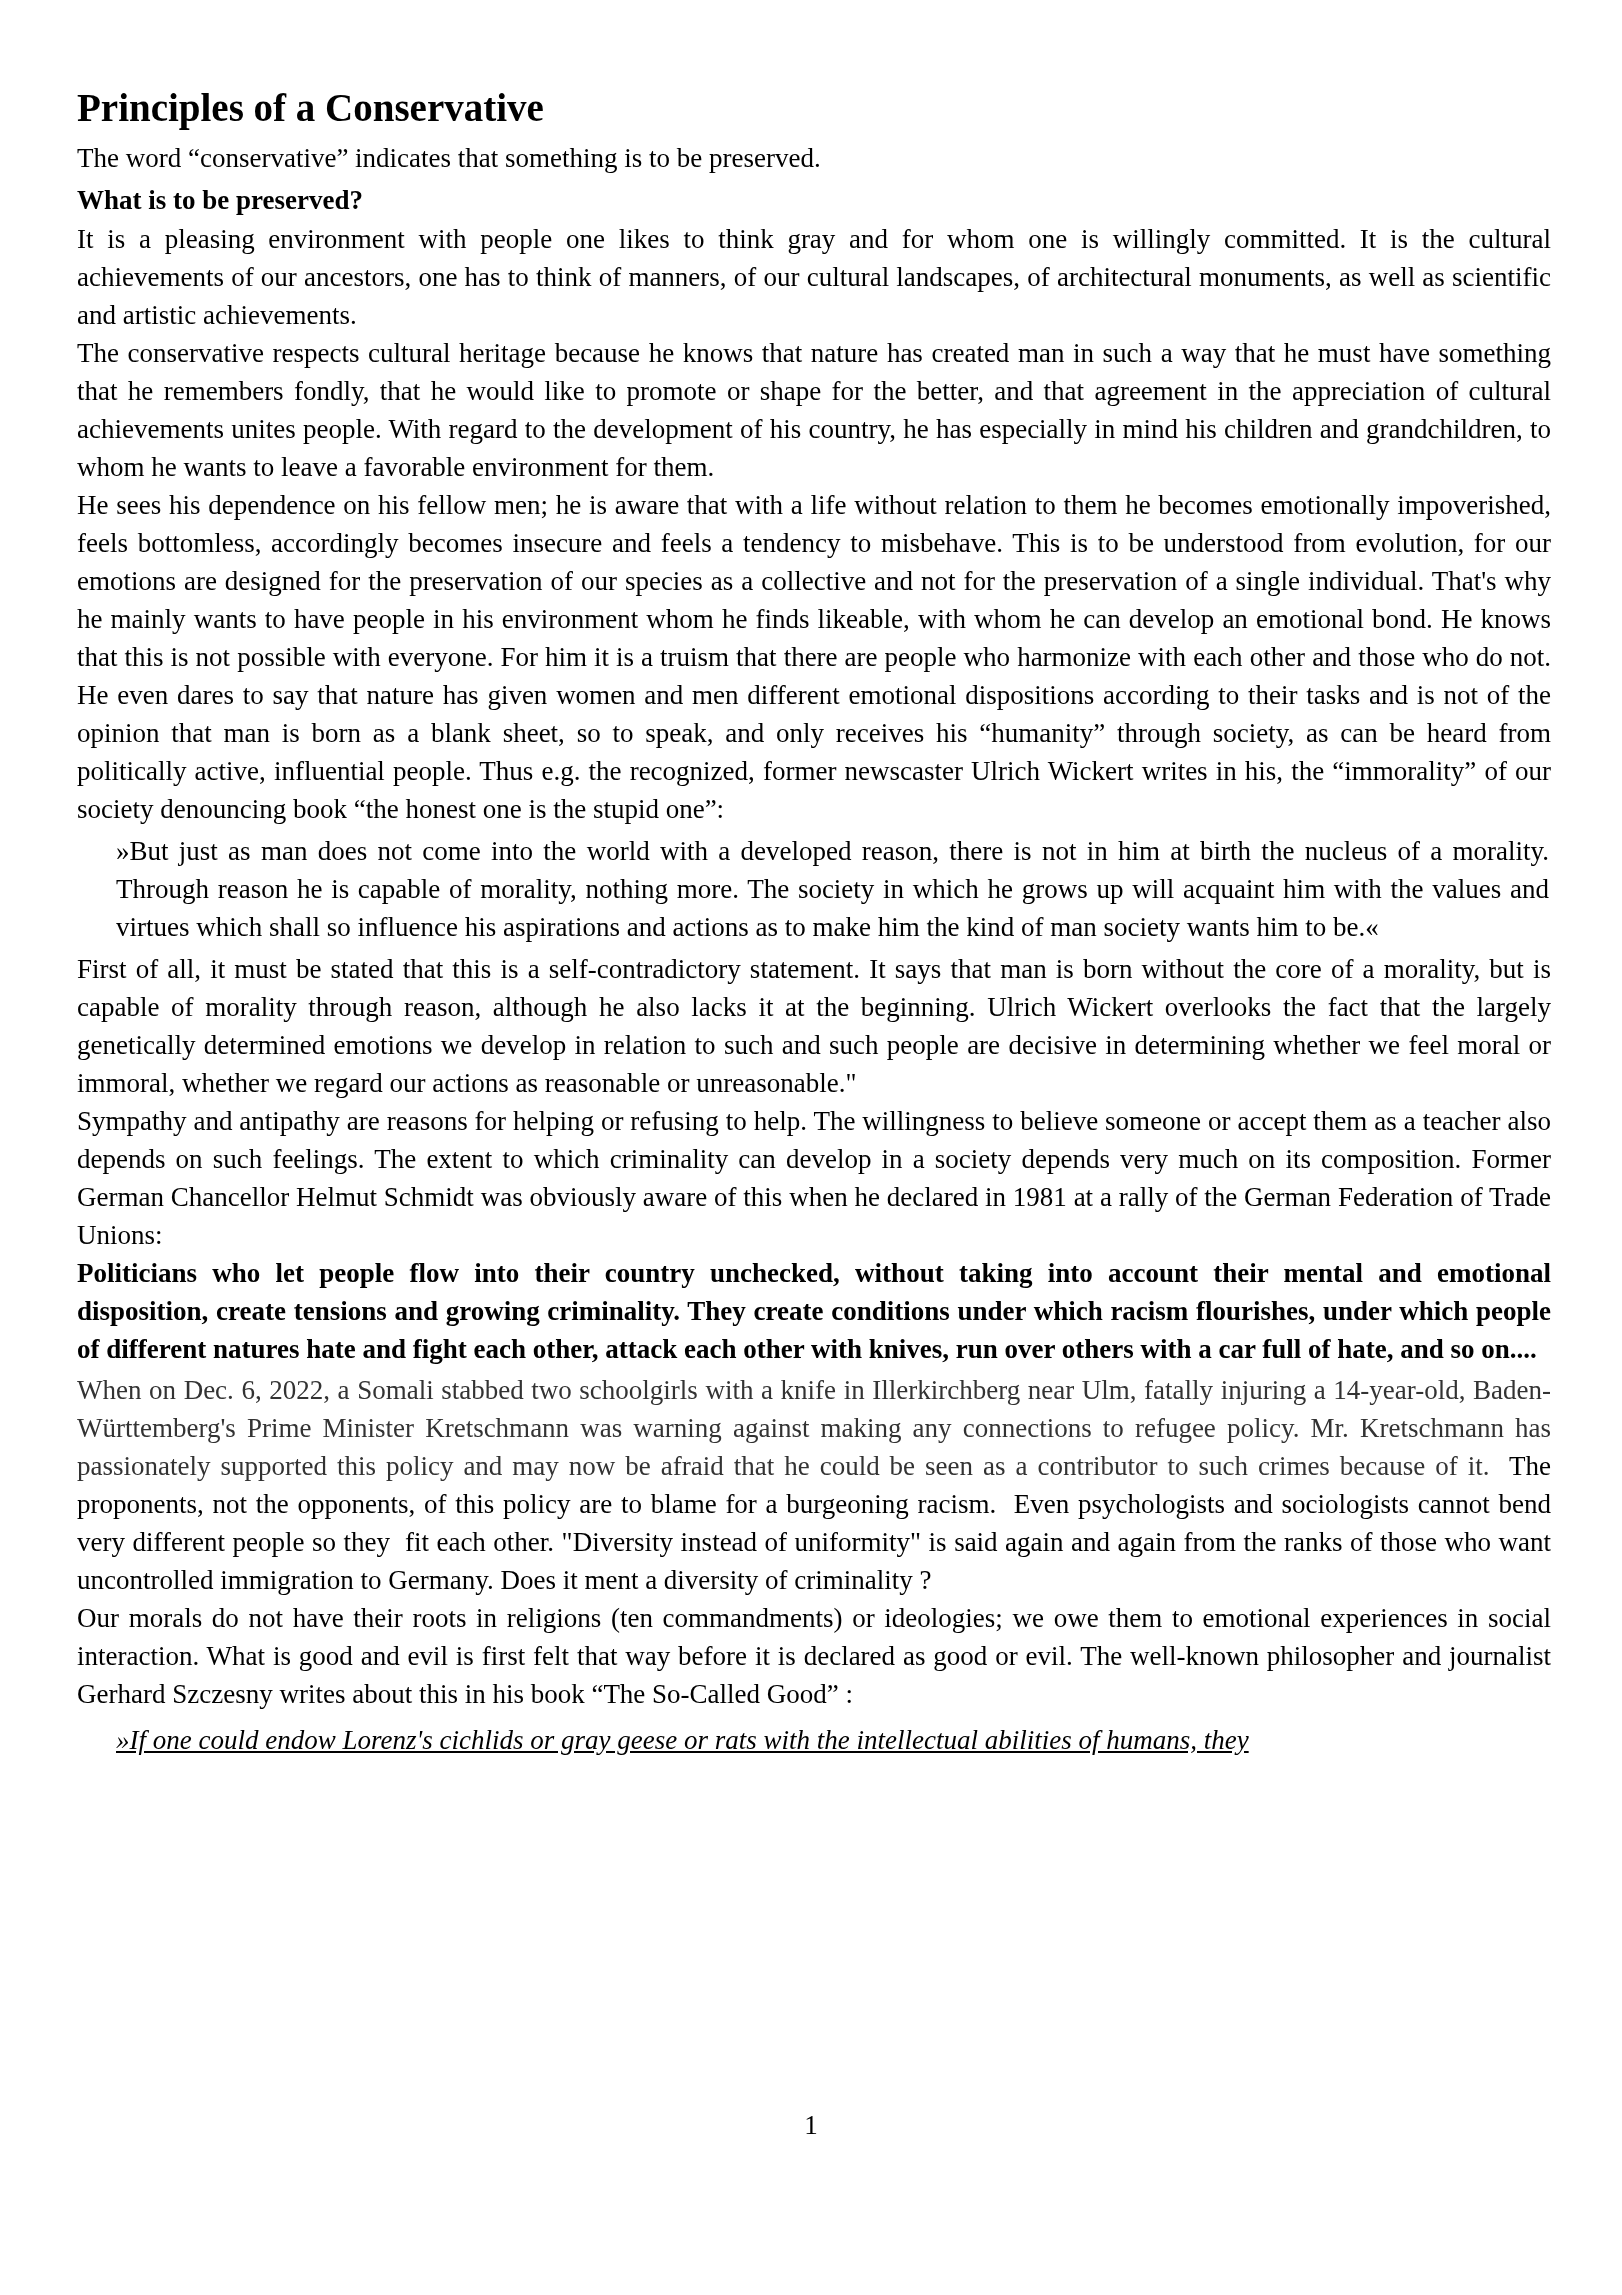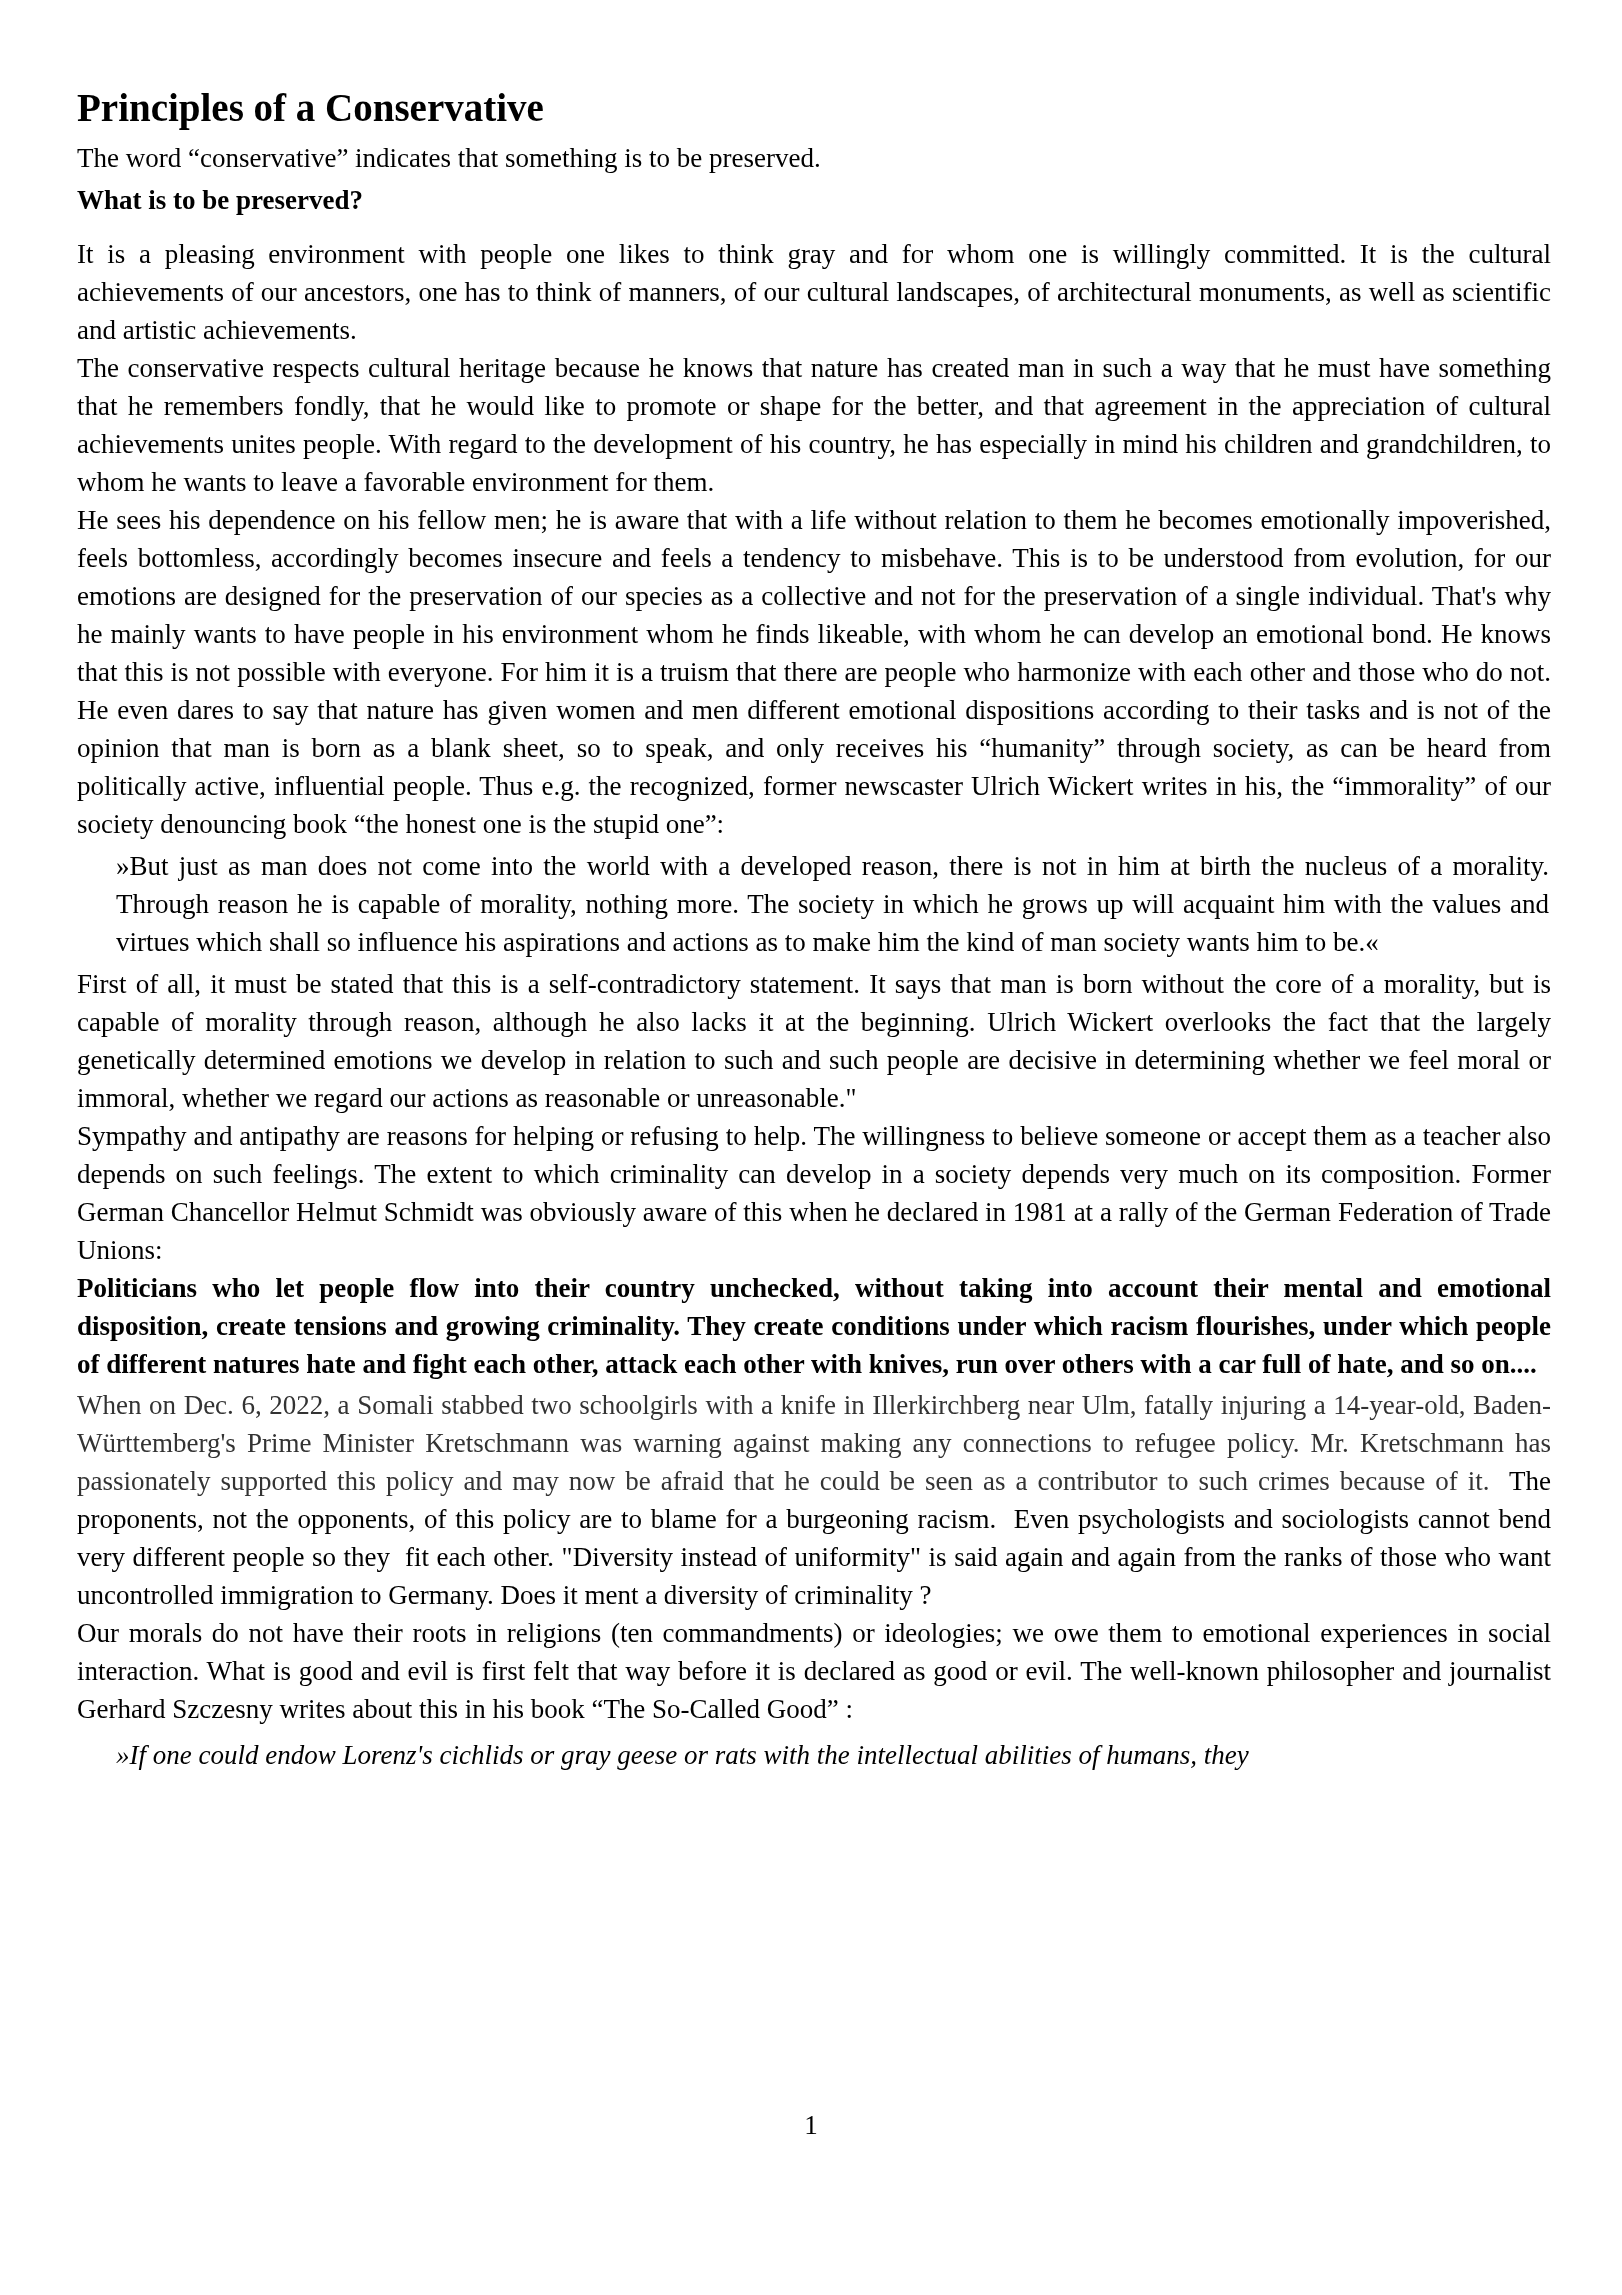--- a/index.html
+++ b/index.html
@@ -5,26 +5,26 @@
   html, body { margin: 0; padding: 0; background: #ffffff; }
   body { width: 1622px; height: 2295px; position: relative; overflow: hidden; }
   .page {
     position: absolute; left: 77px; top: 77px; width: 1474px;
     font-family: "Liberation Serif", serif; color: #000;
     font-size: 27px; line-height: 38px;
   }
   .title { font-weight: bold; font-size: 39px; line-height: 52px; margin: 5.2px 0 5.2px 0; }
   p { margin: 0; text-align: justify; text-align-last: left; }
   .lead { margin-bottom: 3.9px; }
-  .subhead { font-weight: bold; margin-bottom: 16px; }
+  .subhead { font-weight: bold; margin-bottom: 1px; }
   .quote { margin: 3.9px 0 3.9px 39px; width: 1433px; }
   .quote-center { font-style: italic; text-align: center; text-align-last: center; margin: 6.5px 0 7.9px 0; }
   .bold-para { font-weight: bold; margin-bottom: 2.6px; }
   .gray { color: #333333; }
-  .tail-quote { font-style: italic; margin: 7.9px 0 0 39px; text-align: left; }
+  .tail-quote { font-style: italic; margin: 7.9px 0 0 39px; text-align: left; text-decoration: underline; }
   .page-number {
     position: absolute; top: 2110px; left: 0; width: 1622px; text-align: center;
     font-family: "Liberation Serif", serif; font-size: 27px; color: #000;
   }
 </style>
 </head>
 <body>
 
 <div class="page">
   <div class="title">Principles of a Conservative</div>

